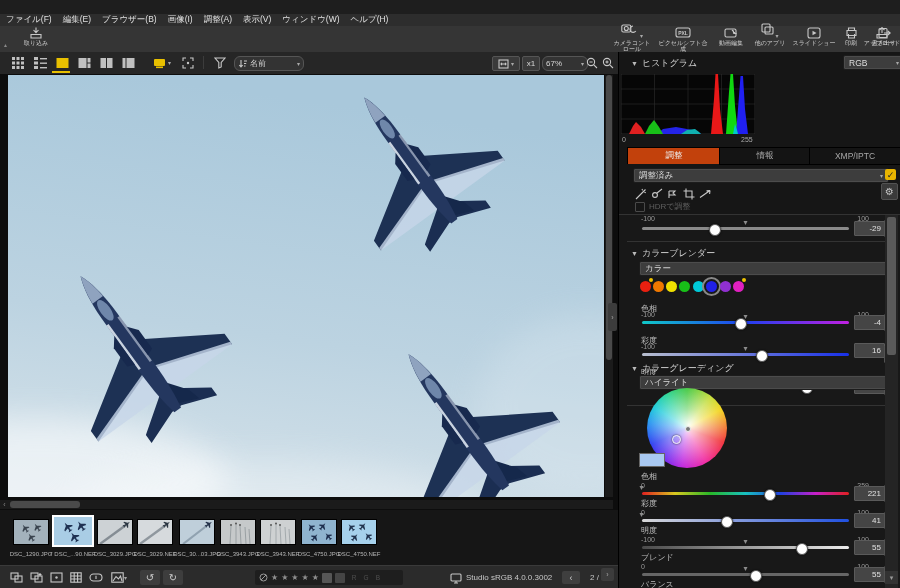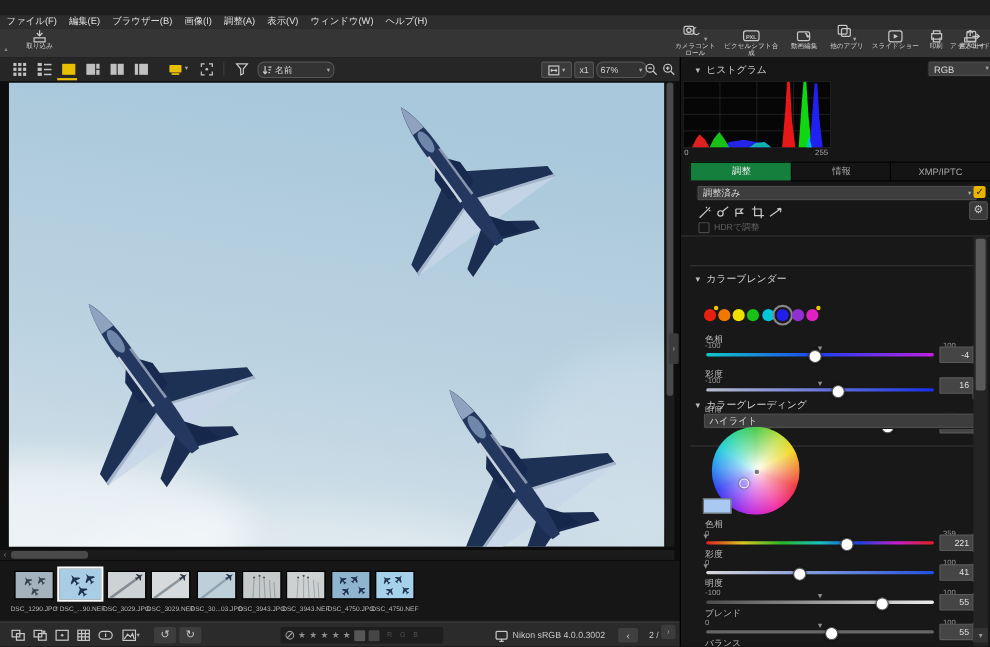--- a/index.html
+++ b/index.html
@@ -53,21 +53,21 @@
   .faint{font-size:6.5px;color:#4f4f4f;margin-left:4px;}
   .stxt{position:absolute;top:7px;font-size:8px;color:#c8c8c8;white-space:nowrap;}
   .navb{position:absolute;top:5px;width:18px;height:13px;background:#3f3f3f;border-radius:2px;display:flex;align-items:center;justify-content:center;color:#ccc;font-size:9px;}
   
   #rpanel{left:618px;top:52px;width:282px;height:536px;background:#161616;border-left:1px solid #000;}
   .sechead{position:absolute;font-size:9px;color:#d0d0d0;}
   .sechead .tri{font-size:7px;color:#bbb;margin-right:4px;}
   .dd{position:absolute;background:#3d3d3d;border:1px solid #1c1c1c;border-radius:2px;display:flex;align-items:center;font-size:8.5px;color:#ddd;padding:0 5px;box-shadow:inset 0 0 0 1px #4c4c4c;}
   .dd .caret{margin-left:auto;}
   .tab{position:absolute;top:95px;height:16px;display:flex;align-items:center;justify-content:center;font-size:8.5px;background:#141414;color:#a8a8a8;border:1px solid #000;}
-  .tab.active{background:#15803d;color:#eee;border-bottom:none;}
+  .tab.active{background:#c2410c;color:#eee;border-bottom:none;}
   #scrollarea{position:absolute;left:0;top:162px;width:282px;height:374px;background:#181818;border-top:1px solid #333;overflow:hidden;}
   .grp{position:absolute;left:20px;width:258px;}
   .glabel{position:absolute;left:2px;top:0;font-size:8px;color:#bdbdbd;}
   .gmin{position:absolute;left:2px;font-size:7px;color:#9a9a9a;}
   .gmax{position:absolute;left:190px;width:40px;text-align:right;font-size:7px;color:#9a9a9a;}
   .track{position:absolute;left:3px;width:207px;height:3px;border-radius:2px;background:#8a8a8a;}
   .tick{position:absolute;top:-6px;width:0;height:0;border-left:2.5px solid transparent;border-right:2.5px solid transparent;border-top:4px solid #8c8c8c;transform:translateX(-2.5px);}
   .knob{position:absolute;top:-3.5px;width:10px;height:10px;border-radius:50%;background:#fff;border:1px solid #555;transform:translateX(-6px);box-shadow:0 0 2px rgba(0,0,0,.8);}
   .valbox{position:absolute;left:215px;width:26px;height:13px;background:#454545;border:1px solid #5a5a5a;border-radius:1px;font-size:8px;color:#e0e0e0;display:flex;align-items:center;justify-content:flex-end;padding-right:3px;}
   .spin{position:absolute;left:245px;width:9px;height:15px;background:#3a3a3a;border:1px solid #525252;border-radius:1px;display:flex;flex-direction:column;align-items:center;justify-content:center;font-size:4.5px;color:#aaa;line-height:4px;}
@@ -477,21 +477,21 @@
       <span class="faint">R</span>
       <span class="faint">G</span>
       <span class="faint">B</span>
     </div>
     <span class="sico" style="left:448px;top:6px">
       <svg class="ic" width="12" height="11" viewBox="0 0 12 11">
           <rect x="1" y="1" width="10" height="7" rx="1"></rect>
           <path d="M4 10 h4 M6 8 v2"></path>
         </svg>
     </span>
-    <span class="stxt" style="left:466px">Nikon sRGB 4.0.0.3002</span>
+    <span class="stxt" style="left:466px">Studio sRGB 4.0.0.3002</span>
     <span class="navb" style="left:562px">‹</span>
     <span class="stxt" style="left:590px">2 / 9</span>
     <span class="navb" style="left:626px;left:624px">›</span>
   </div>
   <div class="handle" style="left:601px;top:568px;width:13px;height:13px;">›</div>
 
   <div class="abs" id="rpanel">
 
     <div class="sechead" style="left:12px;top:5px">
       <span class="tri">▼</span><span>ヒストグラム</span>
@@ -557,24 +557,41 @@
           <path d="M1 10 L11 3 M11 3 l-3.5 0.4 M11 3 l-0.4 3.5" transform="translate(0,-0.5)"></path>
         </svg>
     </span>
     <span class="abs" style="left:262px;top:131px;width:15px;height:15px;background:#3a3a3a;border:1px solid #525252;border-radius:2px;color:#c4c4c4;font-size:10px;display:flex;align-items:center;justify-content:center;">⚙</span>
 
     <span class="chkoff" style="left:16px;top:150px"></span>
     <span class="abs" style="left:30px;top:149px;font-size:8px;color:#5f5f5f">HDRで調整</span>
 
     <div id="scrollarea">
 
+      <div class="grp" style="top:-4px;height:26px">
+        <span class="gmin" style="top:4px">-100</span>
+        <span class="gmax" style="top:4px">100</span>
+        <div class="track" style="top:16px;background:#8a8a8a">
+          <span class="tick" style="left:50%"></span>
+          <span class="knob" style="left:35.5%"></span>
+        </div>
+        <div class="valbox" style="top:10px">-29</div>
+        <div class="spin" style="top:9px">
+            <span>▴</span>
+            <span>▾</span>
+          </div>
+      </div>
       <div class="divline" style="top:26px"></div>
 
       <div class="sechead" style="left:12px;top:32px">
         <span class="tri">▼</span><span>カラーブレンダー</span>
+      </div>
+      <div class="dd" style="left:20px;top:46px;width:244px;height:13px;">
+        <span>カラー</span>
+        <span class="caret">▾</span>
       </div>
 
       <div class="abs" style="left:0;top:66px;width:282px;height:14px">
         <span class="cdot" style="left:21px;background:#e82010">
             <span class="mod"></span>
           </span>
         <span class="cdot" style="left:34px;background:#f07800"></span>
         <span class="cdot" style="left:47px;background:#f0e000"></span>
         <span class="cdot" style="left:60px;background:#18c018"></span>
         <span class="cdot" style="left:74px;background:#00c8d8"></span>

